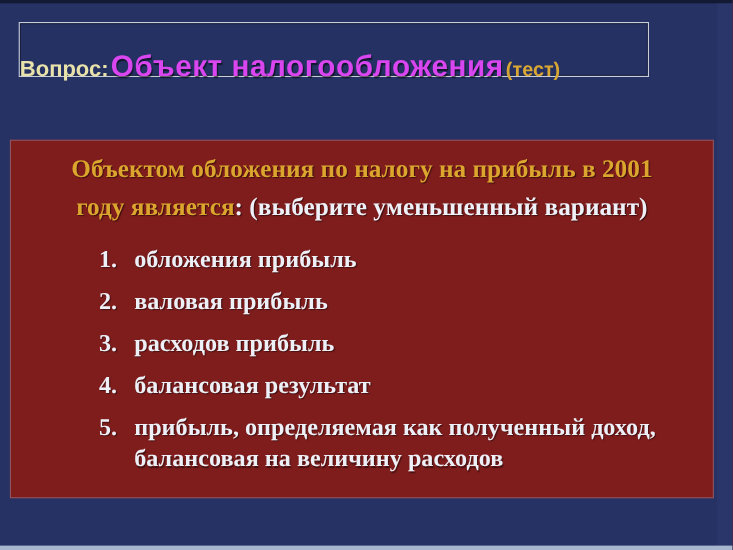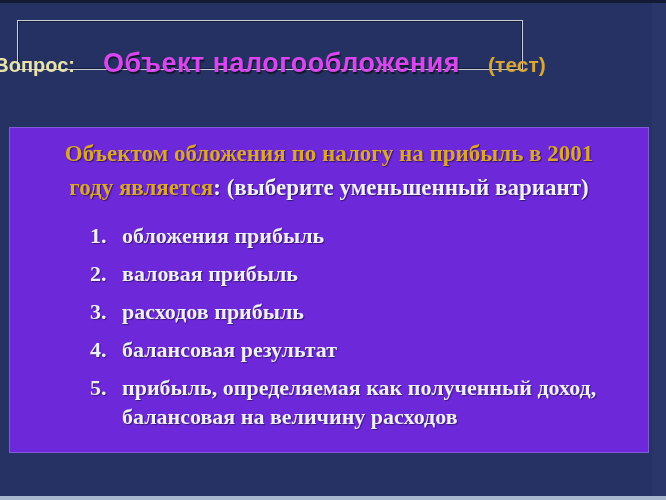--- a/index.html
+++ b/index.html
@@ -21,50 +21,50 @@
     background: #a8b7cd;
   }
   .right-sheen {
     position: absolute; top: 3px; right: 0;
     width: 14px; height: 493px;
     background: #2d3a6e;
     opacity: .55;
   }
   .header-box {
     position: absolute; left: 17px; top: 20px;
-    width: 506px; height: 50px;
+    width: 573px; height: 50px;
     border: 1px solid #c8ced9;
     box-shadow: inset 0 0 0 1px rgba(10,14,30,.55);
     background: #253163;
     display: flex;
     align-items: baseline;
-    justify-content: center;
+    justify-content: flex-start;
     padding-top: 11px;
     box-sizing: border-box;
-    gap: 28px;
+    gap: 2px;
     white-space: nowrap;
   }
   .q-prefix {
     color: #e9e3ab;
     font-size: 20px; font-weight: bold;
   }
   .q-title {
     color: #d946ef;
     font-size: 27px; font-weight: bold;
     letter-spacing: .5px;
     text-shadow: 1px 2px 1px rgba(0,0,0,.55);
   }
   .q-suffix {
     color: #d9a733;
-    font-size: 21px; font-weight: bold; margin-top: 21px;
+    font-size: 18px; font-weight: bold; margin-top: 21px;
   }
   .content-box {
     position: absolute; left: 9px; top: 127px;
     width: 640px; height: 326px;
-    background: #6d28d9;
+    background: #7f1d1d;
     border: 1px solid rgba(165,180,215,.38);
     box-sizing: border-box;
   }
   .question {
     font-family: "Liberation Serif", serif;
     font-weight: bold;
     font-size: 23px;
     line-height: 34px;
     text-align: center;
     padding-top: 9px;

